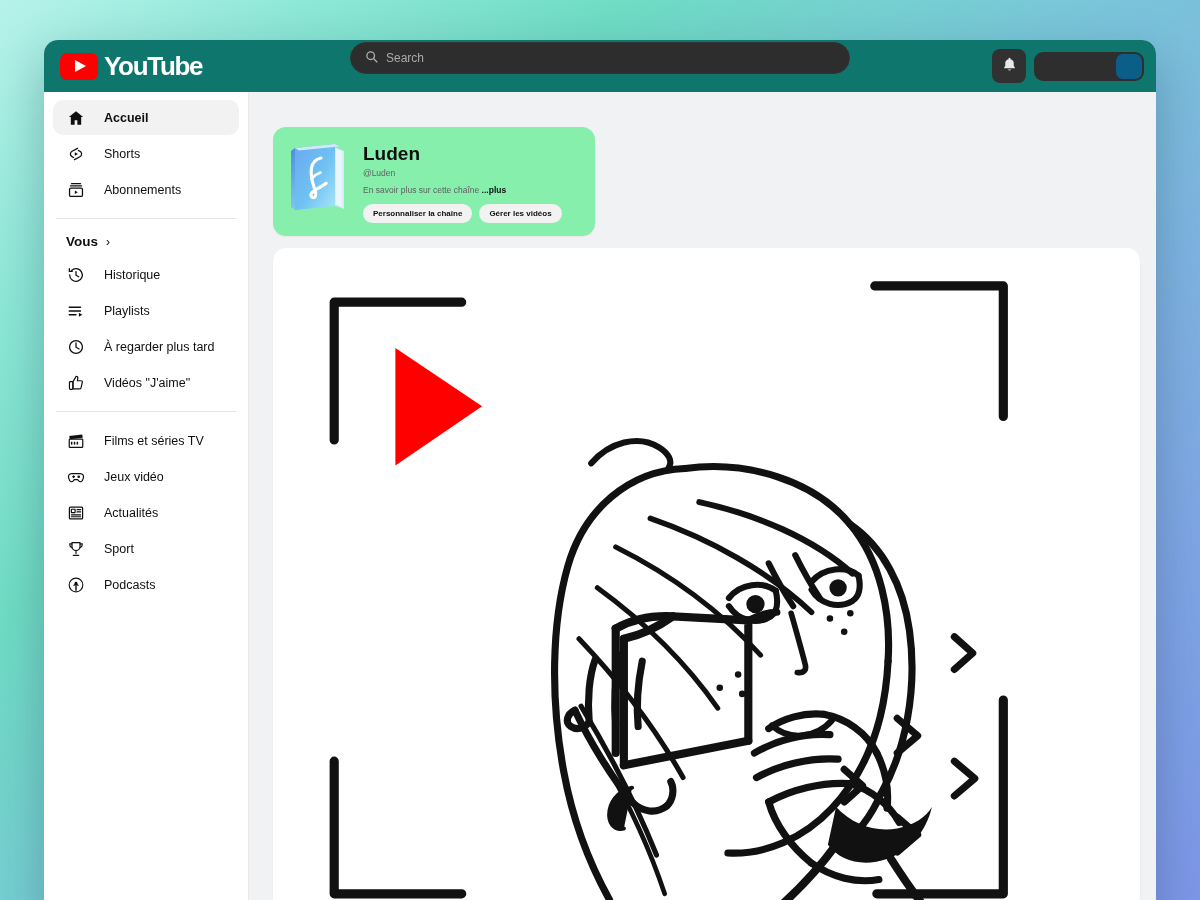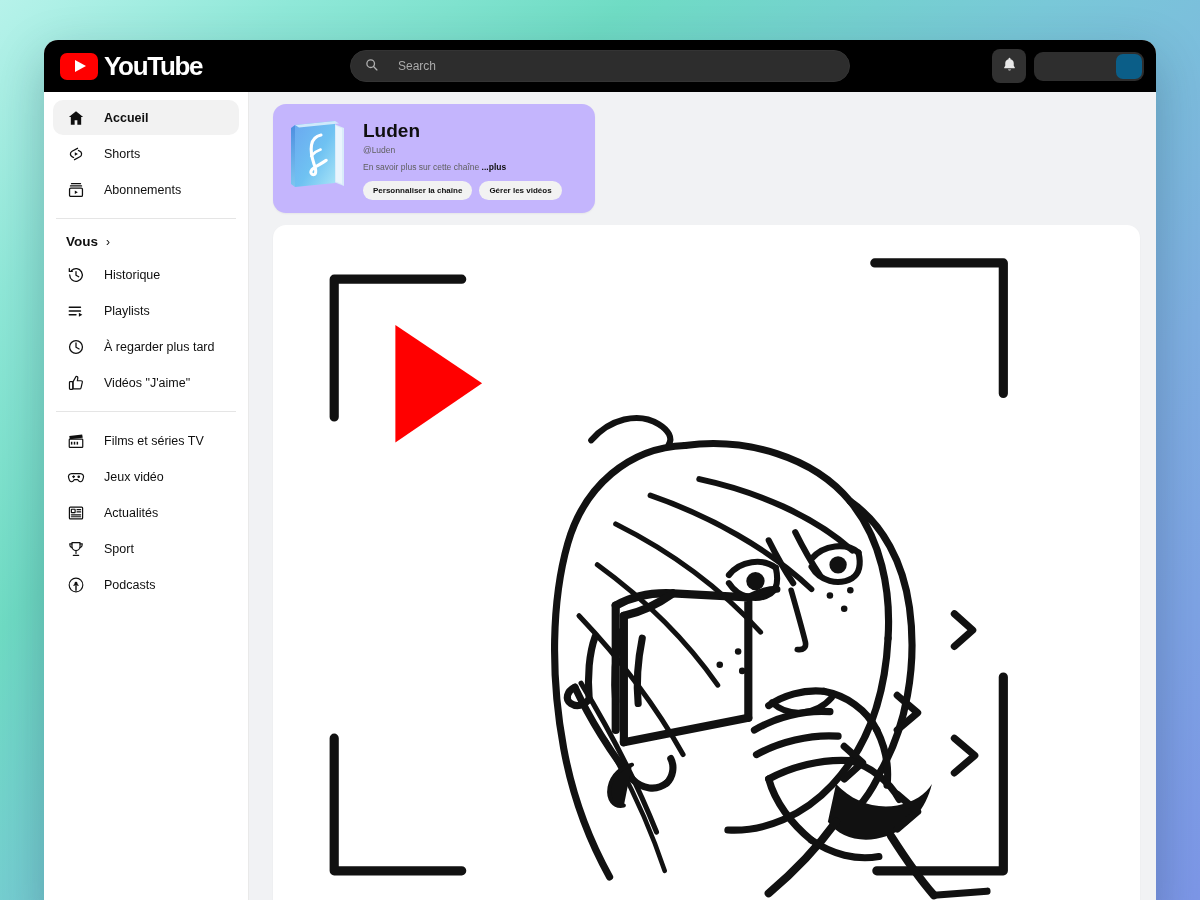--- a/index.html
+++ b/index.html
@@ -32,21 +32,21 @@
     border-radius: 14px 14px 0 0;
     overflow: hidden;
     background: #ffffff;
     box-shadow: 0 18px 50px rgba(20,40,70,.28);
   }
 
   
   .topbar {
     position: relative;
     height: 52px;
-    background: #000000;
+    background: #0f766e;
     display: flex;
     align-items: center;
   }
   .yt-logo-wrap {
     display: flex;
     align-items: center;
     gap: 6px;
     margin-left: 16px;
   }
   .yt-play-badge {
@@ -67,30 +67,30 @@
     color: #ffffff;
     font-size: 26px;
     font-weight: bold;
     letter-spacing: -1.3px;
     line-height: 1;
   }
 
   .search-wrap {
     position: absolute;
     left: 306px;
-    top: 10px;
+    top: 2px;
     width: 500px;
     height: 32px;
     background: #2d2d2d;
     border: 1px solid #343434;
     border-radius: 16px;
     display: flex;
     align-items: center;
     padding: 0 14px;
-    gap: 20px;
+    gap: 8px;
   }
   .search-input {
     background: transparent;
     border: none;
     outline: none;
     color: #cfcfcf;
     font-size: 12px;
     font-family: "Liberation Sans", sans-serif;
     width: 100%;
   }
@@ -192,27 +192,28 @@
   .content {
     flex: 1;
     background: #f1f2f4;
     padding: 12px 16px 0 24px;
     overflow: hidden;
     position: relative;
   }
 
   .channel-card {
     width: 322px;
-    background: #c4b5fd;
+    background: #86efac;
     border-radius: 13px;
     padding: 13px 14px 13px 14px;
     display: flex;
     gap: 14px;
     align-items: flex-start;
     box-shadow: 0 1px 2px rgba(0,0,0,.05);
+    margin-top: 23px;
   }
   .channel-meta { padding-top: 3px; }
   .channel-name {
     font-size: 19px;
     font-weight: bold;
     color: #0f0f0f;
     line-height: 1.15;
   }
   .channel-handle {
     font-size: 8.5px;

